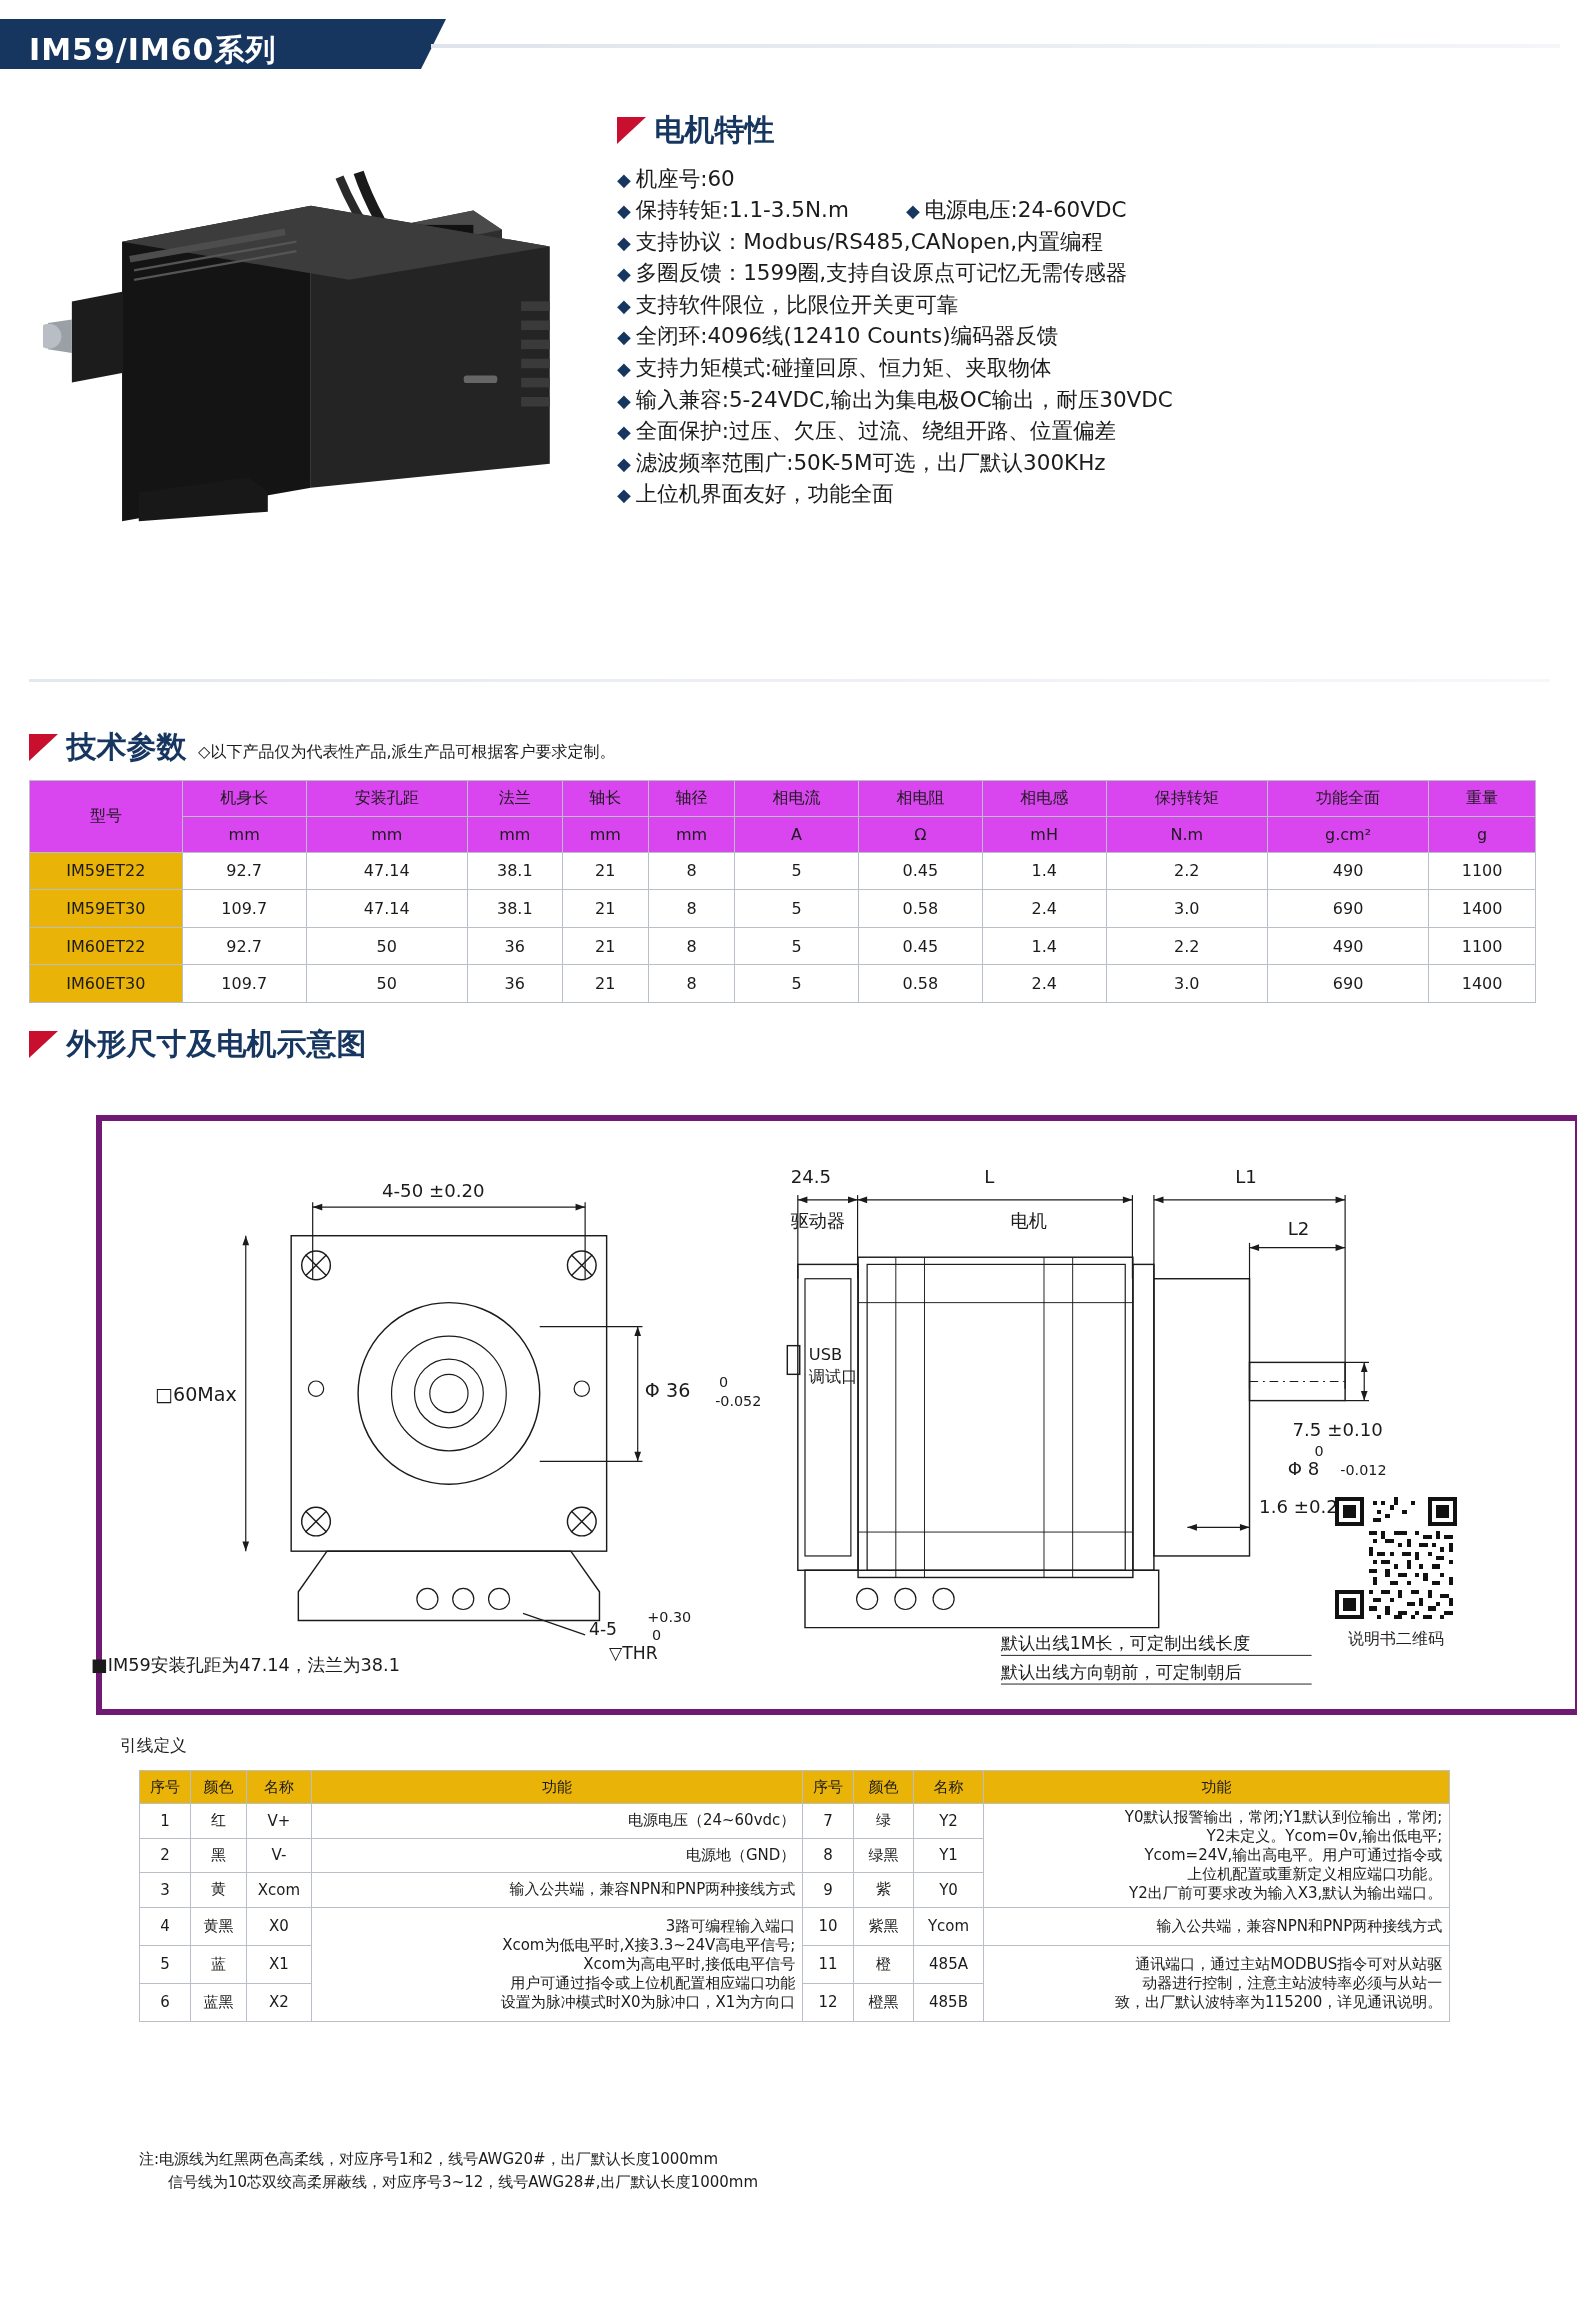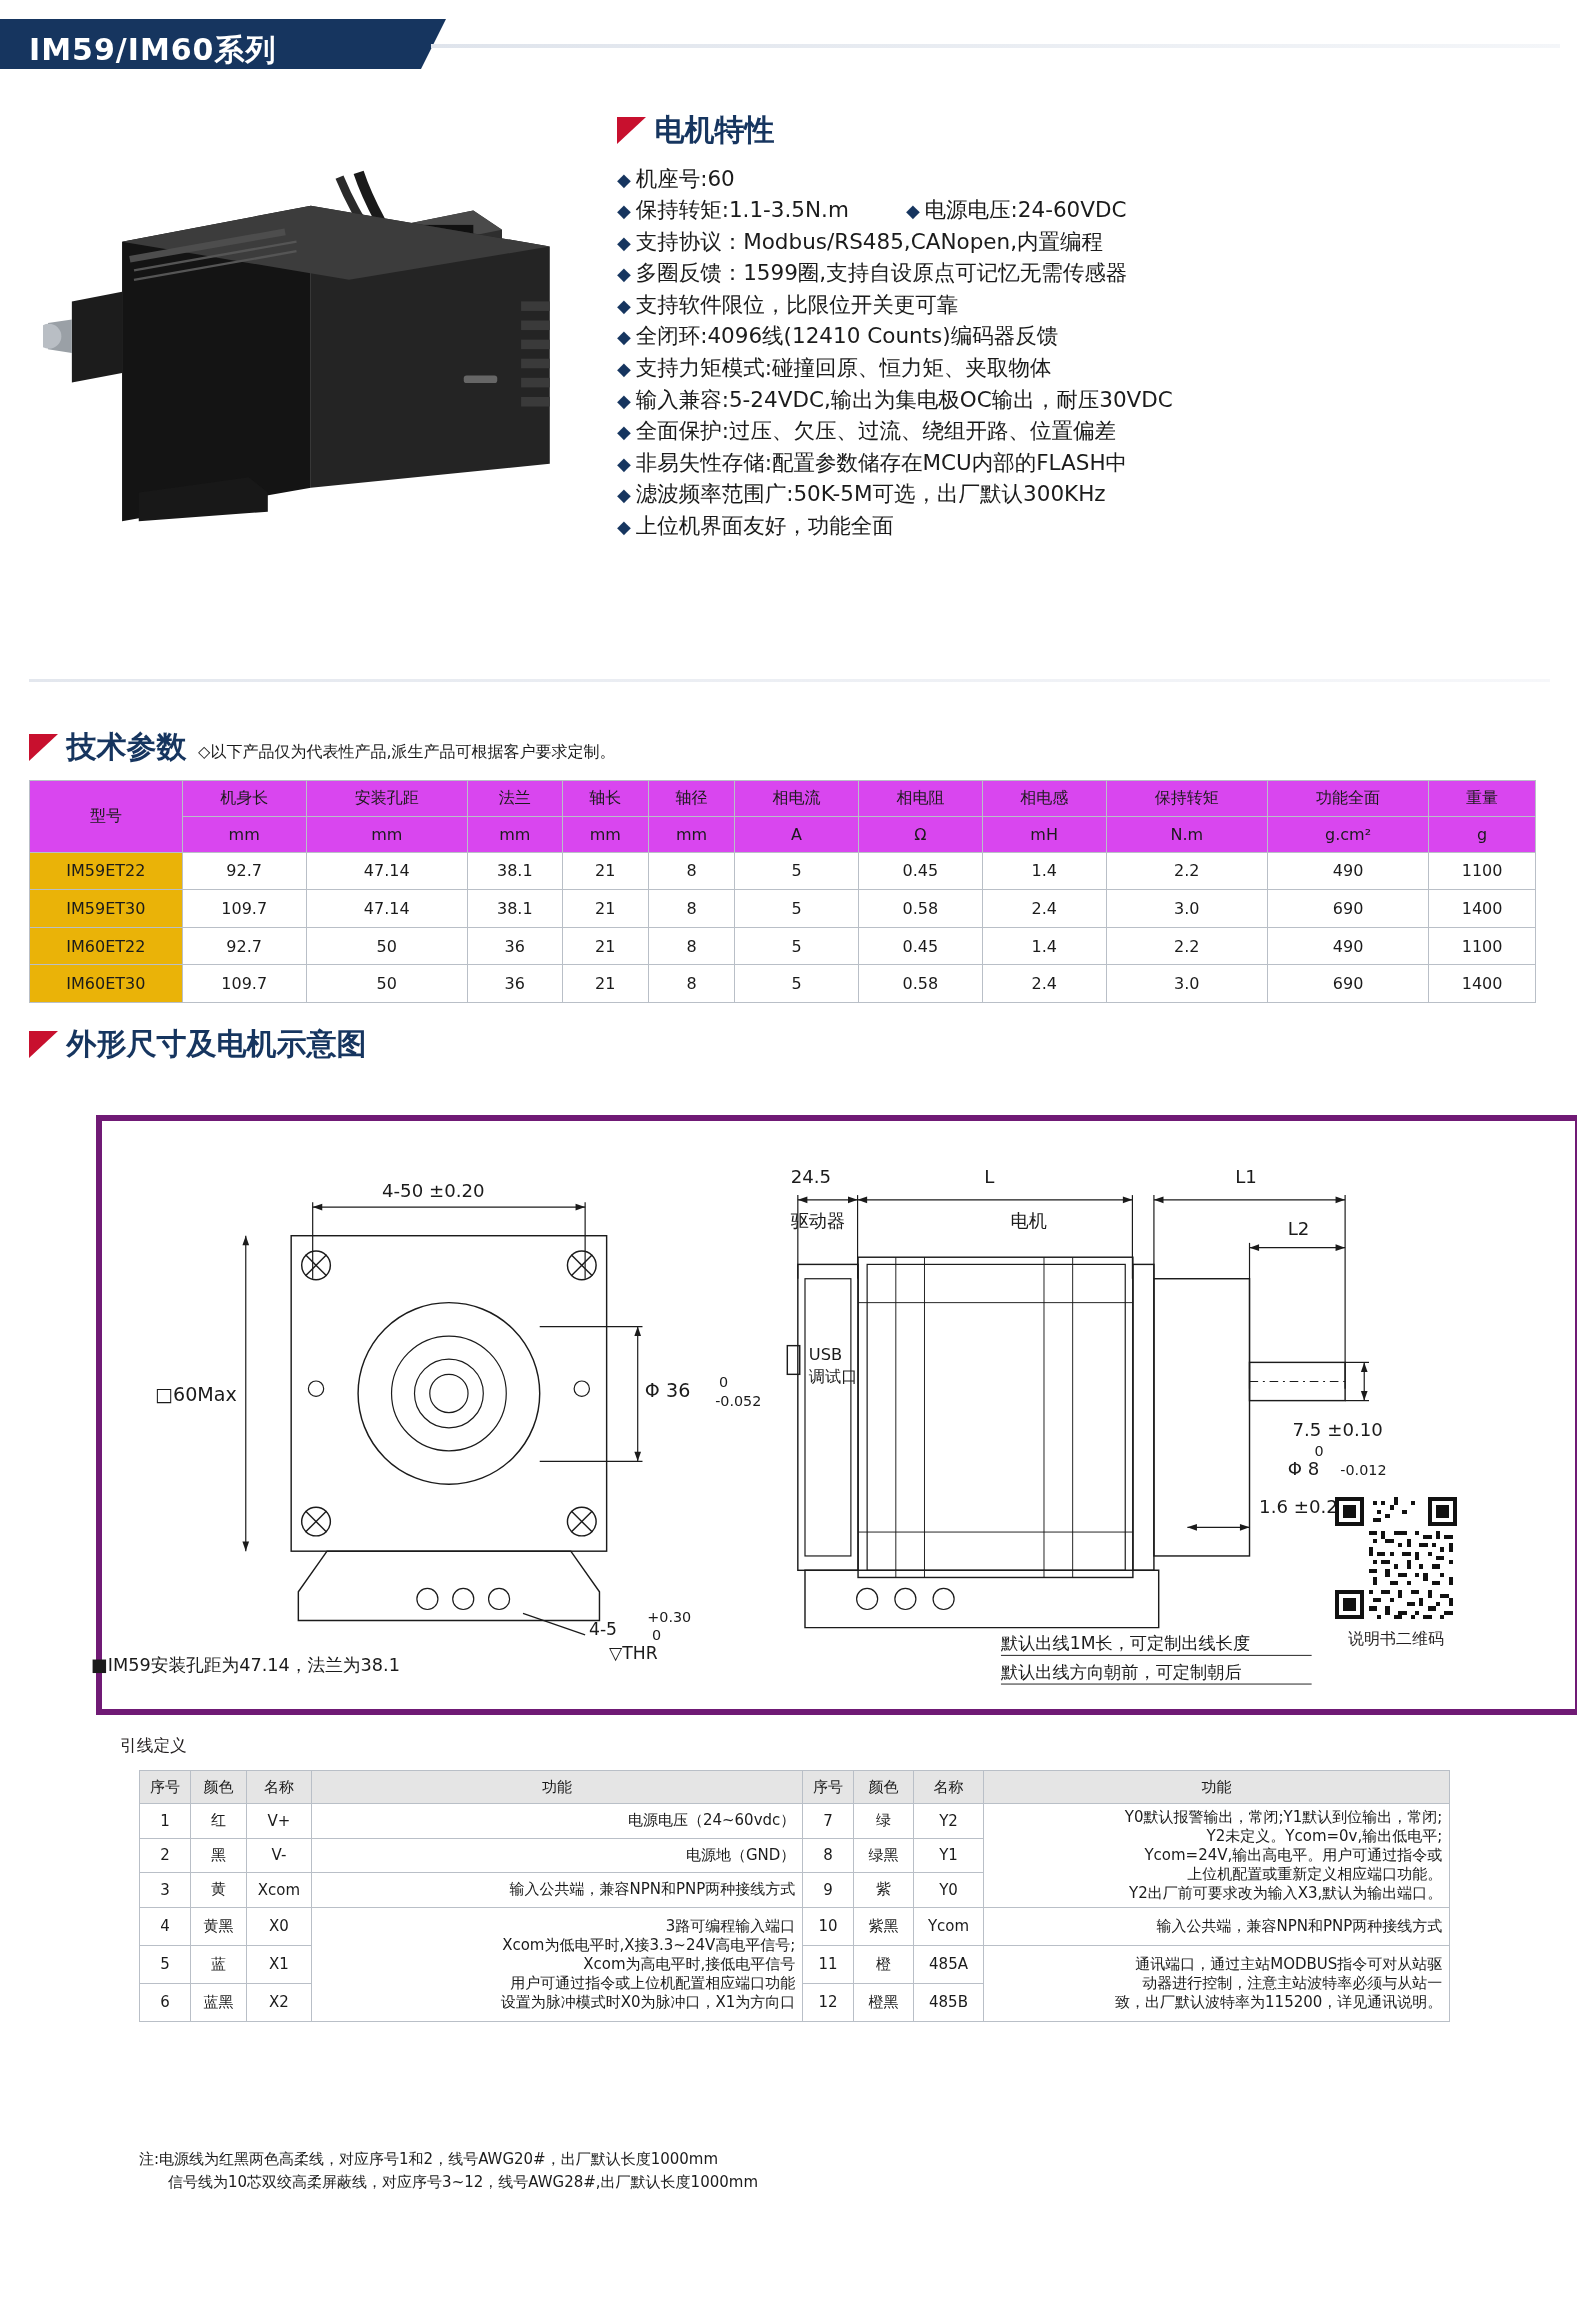--- a/index.html
+++ b/index.html
@@ -47,21 +47,21 @@
   .dim-title{position:absolute;left:29px;top:1024px;}
   .dim-box{position:absolute;left:77px;top:1115px;width:1473px;height:588px;border:6px solid #701a75;margin-left:19px;}
   .note-im59{position:absolute;left:91px;top:1653px;font-size:17.7px;color:#1b1b1b;
     font-family:"DejaVu Sans","Liberation Sans",sans-serif;}
   
   .lead-label{position:absolute;left:120px;top:1734px;font-size:16.7px;
      font-family:"DejaVu Sans","Liberation Sans",sans-serif;}
   .lead{position:absolute;left:139px;top:1770px;width:1311px;font-size:15px;
      font-family:"DejaVu Sans","Liberation Sans",sans-serif;}
   .lead th,.lead td{border:1px solid #b9bfc7;color:#1b1b1b;font-weight:normal;}
-  .lead thead th{background:#e5e5e5;height:30px;text-align:center;}
+  .lead thead th{background:#eab308;height:30px;text-align:center;}
   .lead td{padding:3.8px 6.7px;}
   .lead td.c{text-align:center;}
   .lead td.l{text-align:right;}
   .foot{position:absolute;left:139px;top:2148px;font-size:15px;line-height:1.55;color:#1b1b1b;
      font-family:"DejaVu Sans","Liberation Sans",sans-serif;}
   .foot div:nth-child(2){margin-left:29px;}
   
   .qr{position:absolute;left:1335px;top:1497px;width:122px;height:122px;background:#fff;}
   .qr-cap{position:absolute;left:1335px;top:1629px;width:122px;text-align:center;font-size:16px;
     font-family:"DejaVu Sans","Liberation Sans",sans-serif;}
@@ -124,21 +124,20 @@
   <ul>
     <li><span class="dia">◆</span><span>机座号:60</span></li>
     <li><span class="dia">◆</span><span>保持转矩:1.1-3.5N.m</span><span class="dia inline2">◆</span><span>电源电压:24-60VDC</span></li>
     <li><span class="dia">◆</span><span>支持协议：Modbus/RS485,CANopen,内置编程</span></li>
     <li><span class="dia">◆</span><span>多圈反馈：1599圈,支持自设原点可记忆无需传感器</span></li>
     <li><span class="dia">◆</span><span>支持软件限位，比限位开关更可靠</span></li>
     <li><span class="dia">◆</span><span>全闭环:4096线(12410 Counts)编码器反馈</span></li>
     <li><span class="dia">◆</span><span>支持力矩模式:碰撞回原、恒力矩、夹取物体</span></li>
     <li><span class="dia">◆</span><span>输入兼容:5-24VDC,输出为集电极OC输出，耐压30VDC</span></li>
     <li><span class="dia">◆</span><span>全面保护:过压、欠压、过流、绕组开路、位置偏差</span></li>
-    <li><span class="dia">◆</span><span>非易失性存储:配置参数储存在MCU内部的FLASH中</span></li>
     <li><span class="dia">◆</span><span>滤波频率范围广:50K-5M可选，出厂默认300KHz</span></li>
     <li><span class="dia">◆</span><span>上位机界面友好，功能全面</span></li>
   </ul>
 </div>
 
 <div class="div-line"></div>
 
 <div class="tp">
   <div class="tp-head">
     <div class="sec-title">

